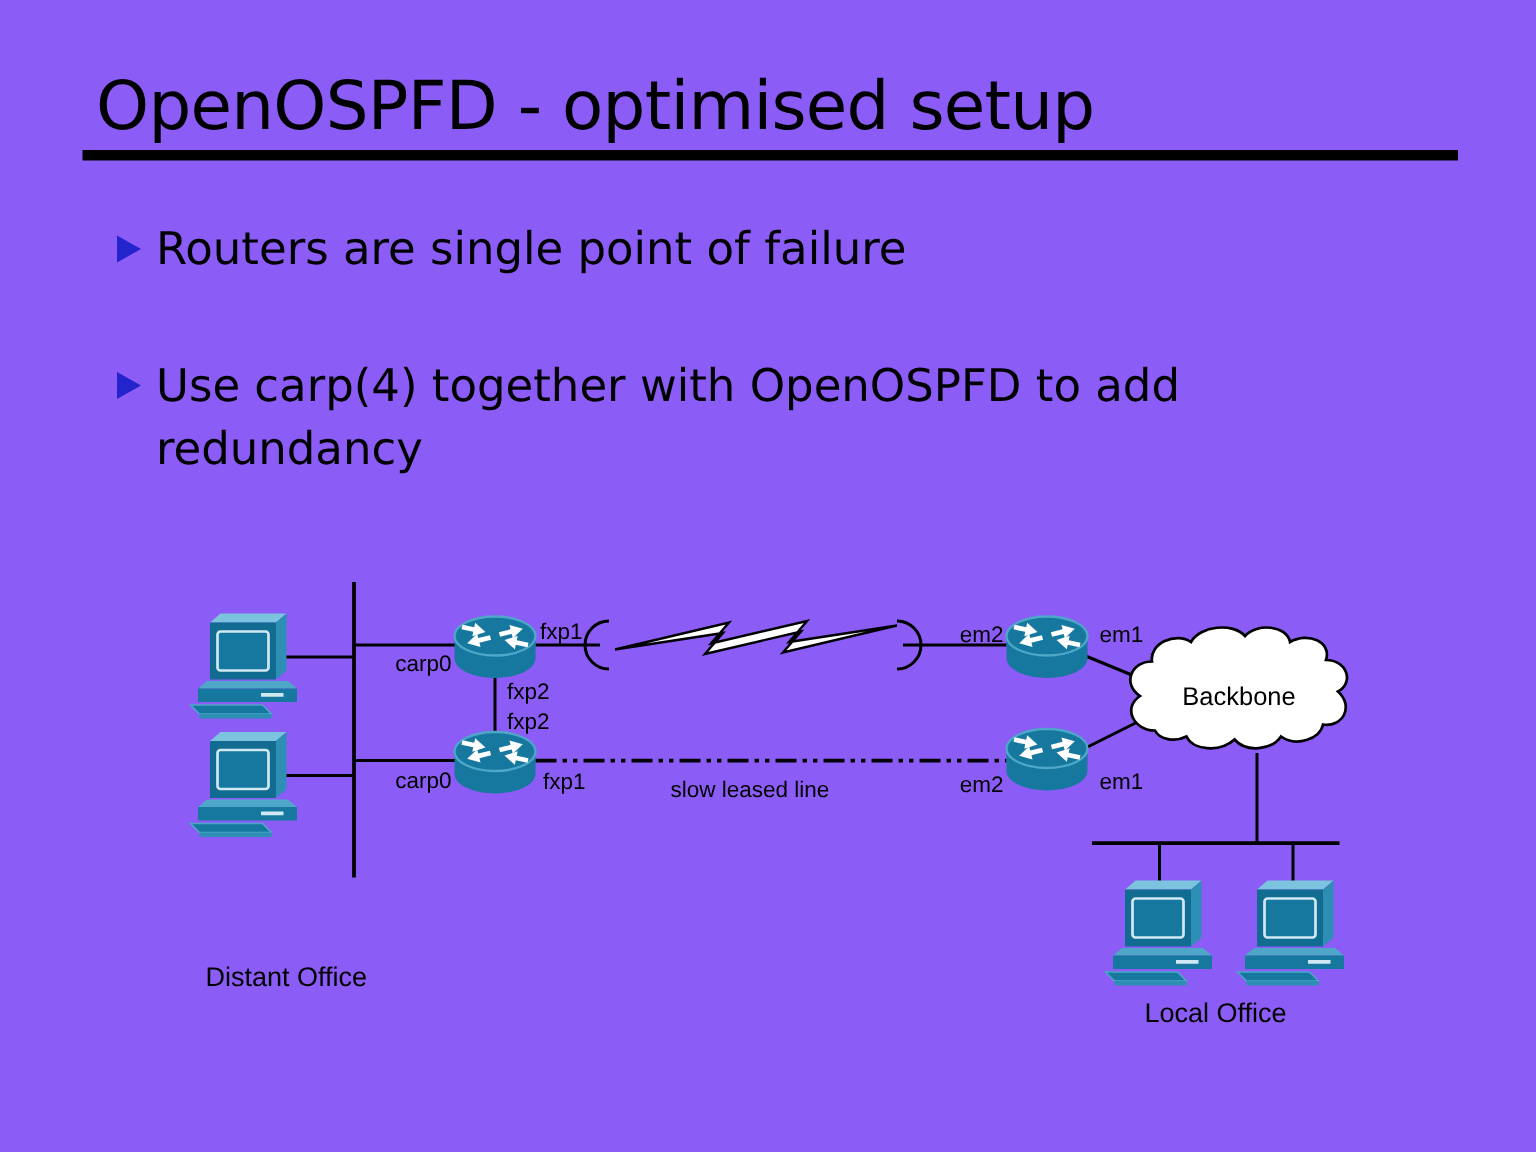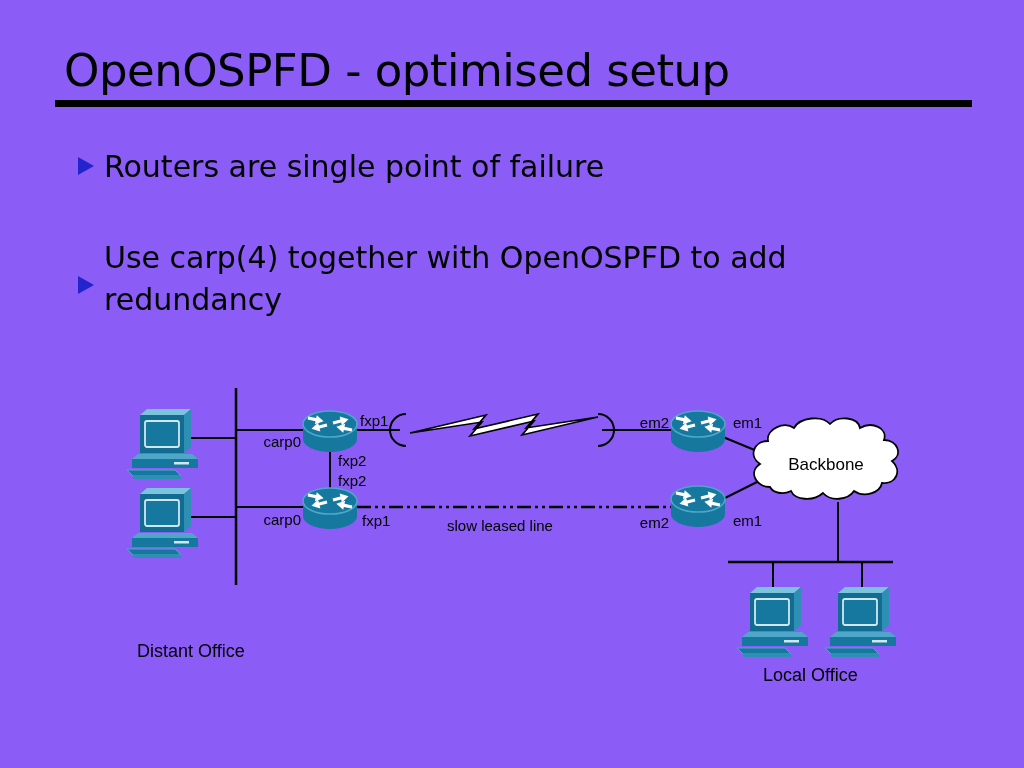--- a/index.html
+++ b/index.html
@@ -10,21 +10,21 @@
   .title{
     position:absolute;left:64px;top:44px;font-size:45px;font-weight:400;
     letter-spacing:-0.5px;white-space:nowrap;color:#000;
   }
   .title-underline{
     position:absolute;left:55px;top:100px;width:917px;height:7px;background:#000;
   }
   .bullets{position:absolute;left:78px;top:0;width:820px;}
   .bullet-row{position:absolute;display:flex;align-items:flex-start;}
   .bullet-row.b1{top:146px;}
-  .bullet-row.b2{top:237px;align-items:center;}
+  .bullet-row.b2{top:237px;}
   .tri{
     width:0;height:0;flex:0 0 auto;
     border-left:16px solid #2424cc;
     border-top:9px solid transparent;
     border-bottom:9px solid transparent;
     margin-top:11px;margin-right:10px;
   }
   .bullet-text{
     font-size:30px;line-height:42px;max-width:742px;color:#000;
   }

